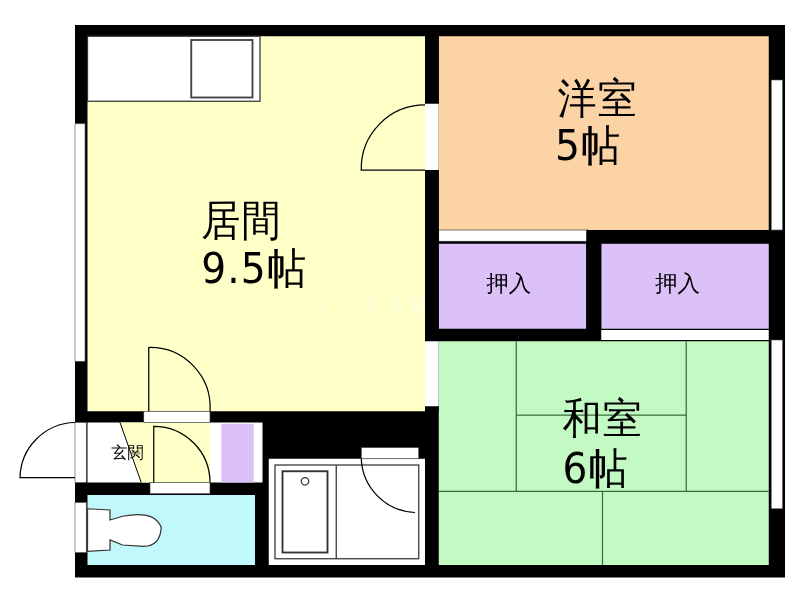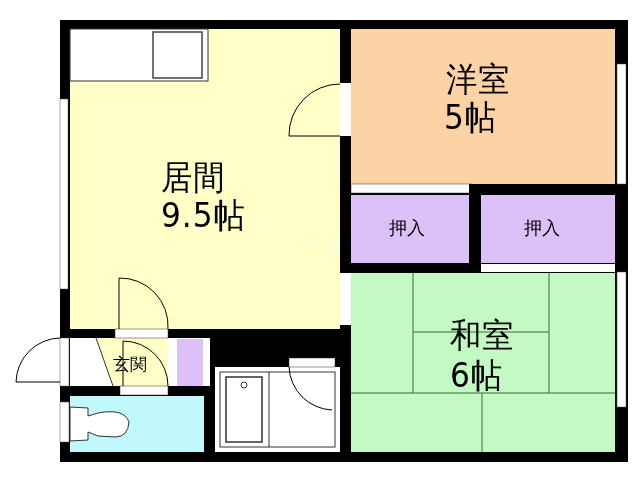--- a/index.html
+++ b/index.html
@@ -1,21 +1,21 @@
 <!DOCTYPE html>
 <html><head>
 <meta charset="utf-8">
 <style>
   html, body { margin:0; padding:0; background:#ffffff; }
   body { width:640px; height:480px; overflow:hidden; position:relative; font-family:"DejaVu Sans", sans-serif; }
   #plan { position:absolute; left:0; top:0; width:640px; height:480px; }
   .lbl { position:absolute; color:#000; font-family:"DejaVu Sans", sans-serif; line-height:1; white-space:nowrap; }
   .big { font-size:34px; letter-spacing:1px; transform:scaleX(0.92); transform-origin:left top; }
   .mid { font-size:18px;text-align:center; }
-  .sm  { font-size:17px;margin-left:24px; }
+  .sm  { font-size:13px; }
   .wm  { position:absolute; color:rgba(255,255,255,0.55); font-size:22px; letter-spacing:8px; font-family:"DejaVu Sans", sans-serif; }
 </style>
 </head>
 <body>
 
 <svg id="plan" viewBox="0 0 640 480" xmlns="http://www.w3.org/2000/svg">
 
   <rect x="60" y="20" width="568" height="442" fill="#000"></rect>
 
   <g>

